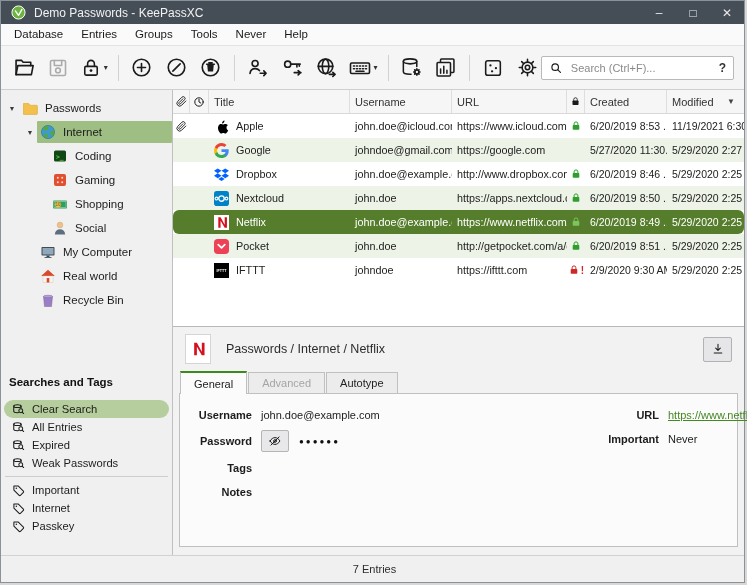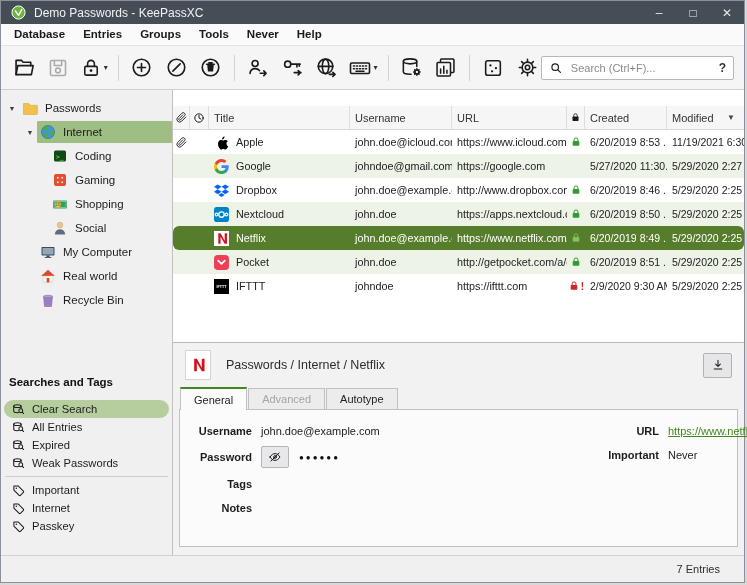--- a/index.html
+++ b/index.html
@@ -7,21 +7,21 @@
   .window{width:745px;height:583px;border:1px solid #8a9199;display:flex;flex-direction:column;background:#f0f0f0;box-sizing:border-box;}
 
   
   .titlebar{height:23px;background:#454e57;display:flex;align-items:center;color:#f2f2f2;font-size:12px;flex:none;}
   .titlebar .appicon{margin:0 8px 0 10px;display:flex;}
   .win-controls{margin-left:auto;display:flex;align-items:center;height:100%;}
   .win-btn{width:34px;height:100%;display:flex;align-items:center;justify-content:center;font-size:12px;color:#e8e8e8;cursor:default;}
 
   
   .menubar{height:21px;background:#fafafa;border-bottom:1px solid #e3e3e3;display:flex;align-items:center;padding-left:4px;flex:none;}
-  .menu-item{padding:0 9px;font-size:11.5px;color:#1a1a1a;line-height:21px;font-weight:bold;}
+  .menu-item{padding:0 9px;font-size:11.5px;color:#1a1a1a;line-height:21px;}
 
   
   .toolbar{height:43px;background:#f5f5f5;border-bottom:1px solid #cfcfcf;display:flex;align-items:center;padding:0 10px;flex:none;}
   .tbtn{width:30px;height:32px;display:flex;align-items:center;justify-content:center;border-radius:3px;}
   .tbtn + .tbtn{margin-left:8px;}
   .ic{color:#1b1b1b;}
   .ic.gray{color:#aaaaaa;}
   .tsep{width:1px;height:26px;background:#d2d2d2;margin:0 10px;flex:none;}
   .caret{font-size:8px;color:#333;margin-left:2px;}
   .searchbox{margin-left:auto;width:218px;height:24px;background:#fff;border:1px solid #b9b9b9;border-radius:2px;display:flex;align-items:center;padding:0 7px;box-sizing:border-box;}
@@ -43,21 +43,21 @@
 
   .searches{margin-top:62px;}
   .searches-header{font-size:11.5px;font-weight:bold;color:#111;padding:2px 8px 12px 8px;}
   .s-item{height:18px;display:flex;align-items:center;font-size:11.2px;color:#1c1c1c;padding:0 4px;margin:0 3px;border-radius:9px;}
   .s-item svg{margin:0 7px 0 4px;flex:none;}
   .s-item.sel{background:#b6cd9d;}
   .s-sep{height:1px;background:#cdcdcd;margin:4px 4px;}
 
   
   .content{flex:1;display:flex;flex-direction:column;min-width:0;background:#fff;}
-  .table-wrap{height:236px;flex:none;background:#fff;overflow:hidden;display:flex;flex-direction:column;margin-top:16px;}
+  .table-wrap{height:236px;flex:none;background:#fff;overflow:hidden;display:flex;flex-direction:column;}
   .tgrid{display:grid;grid-template-columns:17px 19px 141px 102px 115px 18px 82px minmax(0,1fr);}
   .thead{height:23px;background:#f6f6f6;border-bottom:1px solid #d8d8d8;flex:none;}
   .th{display:flex;align-items:center;height:100%;padding:0 5px;font-size:11px;color:#333;border-right:1px solid #dedede;overflow:hidden;white-space:nowrap;box-sizing:border-box;}
   .th.icon-c{justify-content:center;padding:0;}
   .th:last-child{border-right:none;}
   .sort-caret{margin-left:auto;font-size:8px;color:#444;padding-right:4px;}
   .trow{height:24px;font-size:10.8px;color:#222;}
   .trow.tint{background:#edf3e7;}
   .trow.sel{background:#567d2b;color:#fff;border-radius:6px;}
   .cl{display:flex;align-items:center;height:100%;padding:0 5px;overflow:hidden;white-space:nowrap;box-sizing:border-box;}
@@ -84,21 +84,21 @@
   .fcol-right{flex:1;}
   .frow{display:flex;align-items:center;min-height:17px;margin-bottom:7px;}
   .flabel{width:66px;flex:none;text-align:right;font-size:11px;font-weight:bold;color:#1c1c1c;margin-right:9px;}
   .flabel.wide{width:88px;}
   .fval{font-size:11px;color:#222;}
   .link{color:#448822;text-decoration:underline;}
   .eye-btn{width:26px;height:20px;background:#e8e8ea;border:1px solid #b5b5b5;border-radius:2px;display:flex;align-items:center;justify-content:center;margin-right:10px;}
   .pw-dots{font-size:8px;letter-spacing:2px;color:#111;font-weight:bold;}
 
   
-  .statusbar{height:26px;flex:none;background:#f0f0f0;border-top:1px solid #d2d2d2;display:flex;align-items:center;justify-content:flex-end;padding-right:24px;font-size:11px;color:#2c2c2c;padding-left:28px;}
+  .statusbar{height:26px;flex:none;background:#f0f0f0;border-top:1px solid #d2d2d2;display:flex;align-items:center;justify-content:center;padding-right:24px;font-size:11px;color:#2c2c2c;padding-left:28px;}
 </style>
 </head>
 <body>
 
 <svg width="0" height="0" style="position:absolute" aria-hidden="true">
   <defs>
     <symbol id="s-folder" viewBox="0 0 24 24">
         <path d="M3.2 19.5 5 10h16l-1.8 9.5z"></path>
         <path d="M3.2 19.5V4.5h5.6l1.8 2h7.9V10"></path>
       </symbol>

